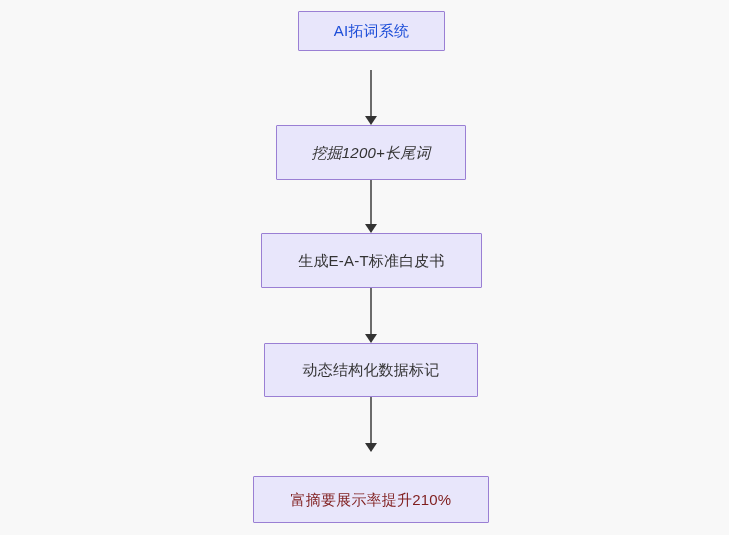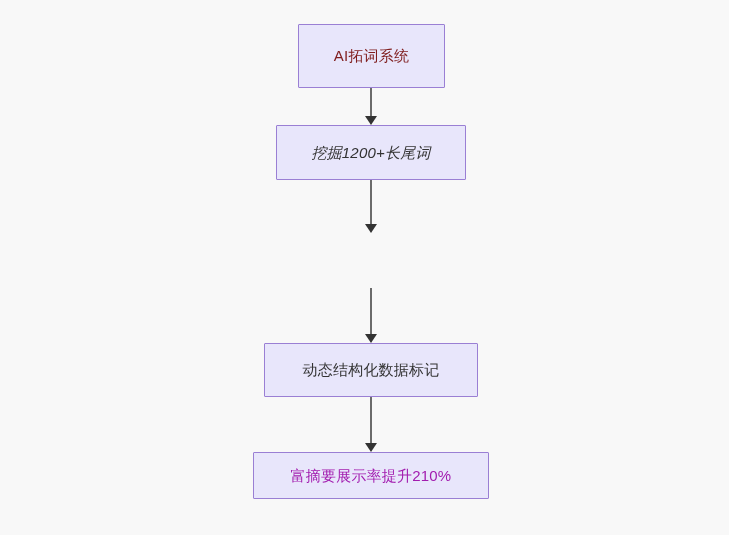--- a/index.html
+++ b/index.html
@@ -66,25 +66,28 @@
         <line x1="10" y1="0" x2="10" y2="47" stroke="#6b6b6b" stroke-width="2"></line>
         <polygon points="4,46 16,46 10,55" fill="#333333"></polygon>
       </svg>
     </div>
     <div class="connector" style="left: 361px; top: 397px; height: 55px;">
       <svg width="20" height="55" viewBox="0 0 20 55">
         <line x1="10" y1="0" x2="10" y2="47" stroke="#6b6b6b" stroke-width="2"></line>
         <polygon points="4,46 16,46 10,55" fill="#333333"></polygon>
       </svg>
     </div>
-    <div class="node" style="left: 298px; top: 24px; width: 147px; height: 64px; background: rgb(232, 230, 251); border-color: rgb(154, 127, 212); color: #7f1d1d;">
+    <div class="node" style="left: 298px; top: 11px; width: 147px; height: 40px; background: rgb(232, 230, 251); border-color: rgb(154, 127, 212); color: #1d4ed8;">
       <span class="node-label">AI拓词系统</span>
     </div>
     <div class="node" style="left: 276px; top: 125px; width: 190px; height: 55px; background: rgb(232, 230, 251); border-color: rgb(154, 127, 212); color: rgb(51, 51, 51); font-style: italic;">
       <span class="node-label">挖掘1200+长尾词</span>
     </div>
+    <div class="node" style="left: 261px; top: 233px; width: 221px; height: 55px; background: rgb(232, 230, 251); border-color: rgb(154, 127, 212); color: rgb(51, 51, 51);">
+      <span class="node-label">生成E-A-T标准白皮书</span>
+    </div>
     <div class="node" style="left: 264px; top: 343px; width: 214px; height: 54px; background: rgb(232, 230, 251); border-color: rgb(154, 127, 212); color: rgb(51, 51, 51); text-align: right;">
       <span class="node-label">动态结构化数据标记</span>
     </div>
-    <div class="node" style="left: 253px; top: 452px; width: 236px; height: 47px; background: rgb(232, 230, 251); border-color: rgb(154, 127, 212); color: #a21caf;">
+    <div class="node" style="left: 253px; top: 476px; width: 236px; height: 47px; background: rgb(232, 230, 251); border-color: rgb(154, 127, 212); color: #7f1d1d;">
       <span class="node-label">富摘要展示率提升210%</span>
     </div>
   </div>
 
 </body></html>

